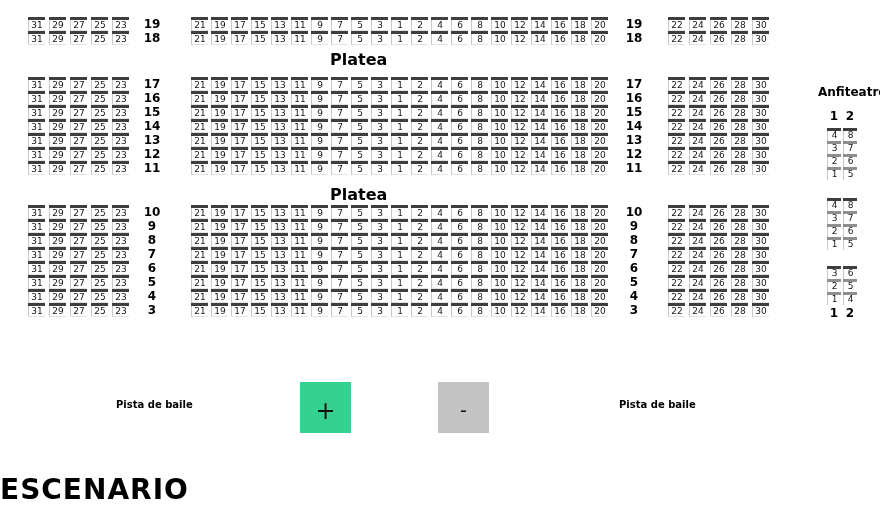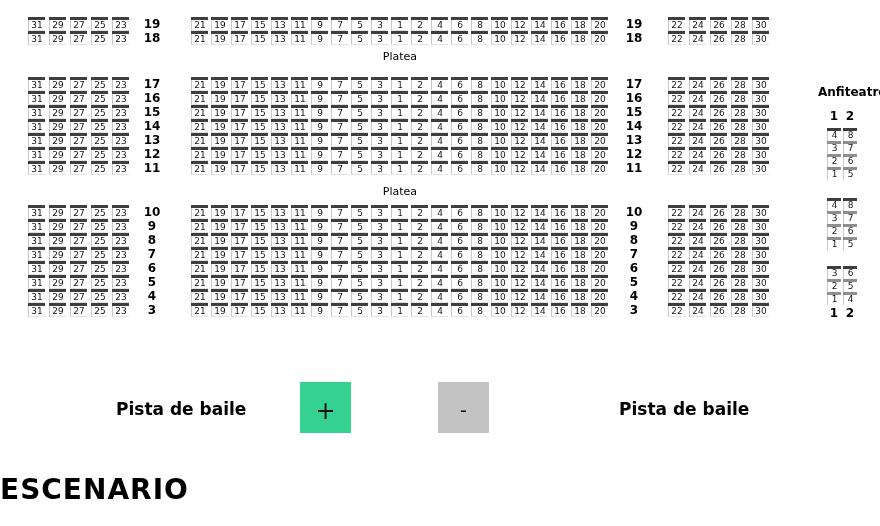--- a/index.html
+++ b/index.html
@@ -15,40 +15,40 @@
   .seat-row.tight{column-gap:3px}
   .seat{width:17px;height:14px;cursor:pointer}
   .seat-bar{height:3px;background:var(--seat-bar,#3e3e3e)}
   .seat-num{height:11px;line-height:10px;font-size:9px;text-align:center;color:#161616;
             border-left:1px solid #c9c9c9;border-bottom:1px solid #e3e3e3}
 
   
   .rowlabels{width:24px;text-align:center;font-weight:bold;font-size:12px}
   .rowlabels div{height:14px;line-height:14px}
 
-  .platea{font-weight:normal;font-size:11px;text-align:center;width:140px}
+  .platea{font-weight:bold;font-size:16px;width:140px}
 
   
   .anfi-title{font-weight:bold;font-size:12px;white-space:nowrap}
   .anfi-caps{display:flex;column-gap:2px;font-weight:bold;font-size:12px}
   .anfi-caps span{width:14px;text-align:center}
   .anfi-group{display:flex;flex-direction:column}
   .anfi-row{display:flex;column-gap:2px}
   .anfi-seat{width:14px;height:13px;cursor:pointer}
   .anfi-bar{height:3px;background:var(--seat-bar,#3e3e3e)}
   .anfi-bar.inner{background:var(--anfi-inner-bar,#8e8e8e)}
   .anfi-num{height:10px;line-height:9px;font-size:9px;text-align:center;color:#161616;
             border-left:1px solid #c9c9c9}
 
   
   .zoom-btn{width:51px;height:51px;display:flex;align-items:center;justify-content:center;
             cursor:pointer;color:#111;user-select:none}
   #zoom-in{left:300px;top:382px;background:var(--zoom-in-bg,#34d191);font-size:24px;padding-top:7px}
   #zoom-out{left:438px;top:382px;background:var(--zoom-out-bg,#c3c3c3);font-size:19px;padding-top:5px}
-  .pista{font-weight:bold;font-size:17px;white-space:nowrap}
+  .pista{font-weight:bold;font-size:10px;white-space:nowrap}
   #pista-left{left:116px;top:399px}
   #pista-right{left:619px;top:399px}
   #escenario{left:0;right:0;top:473px;text-align:left;font-size:28px;font-weight:bold;letter-spacing:1px}
 </style>
 </head>
 <body>
 
 <div id="stage-root">
 
   <div id="grid-layer">

